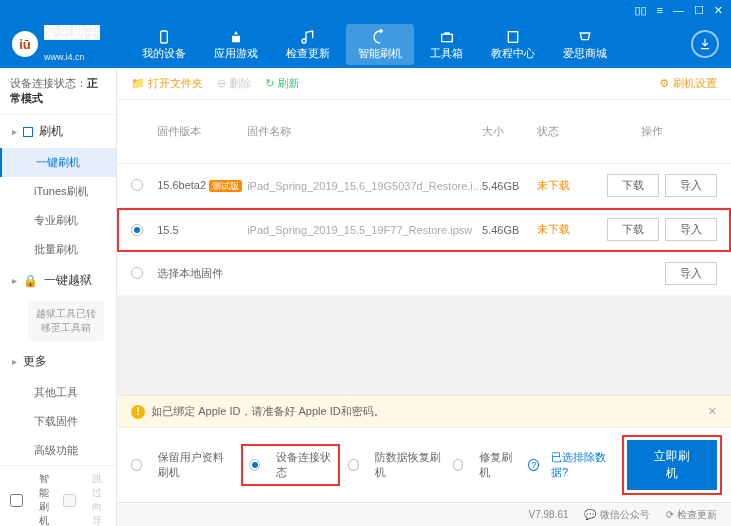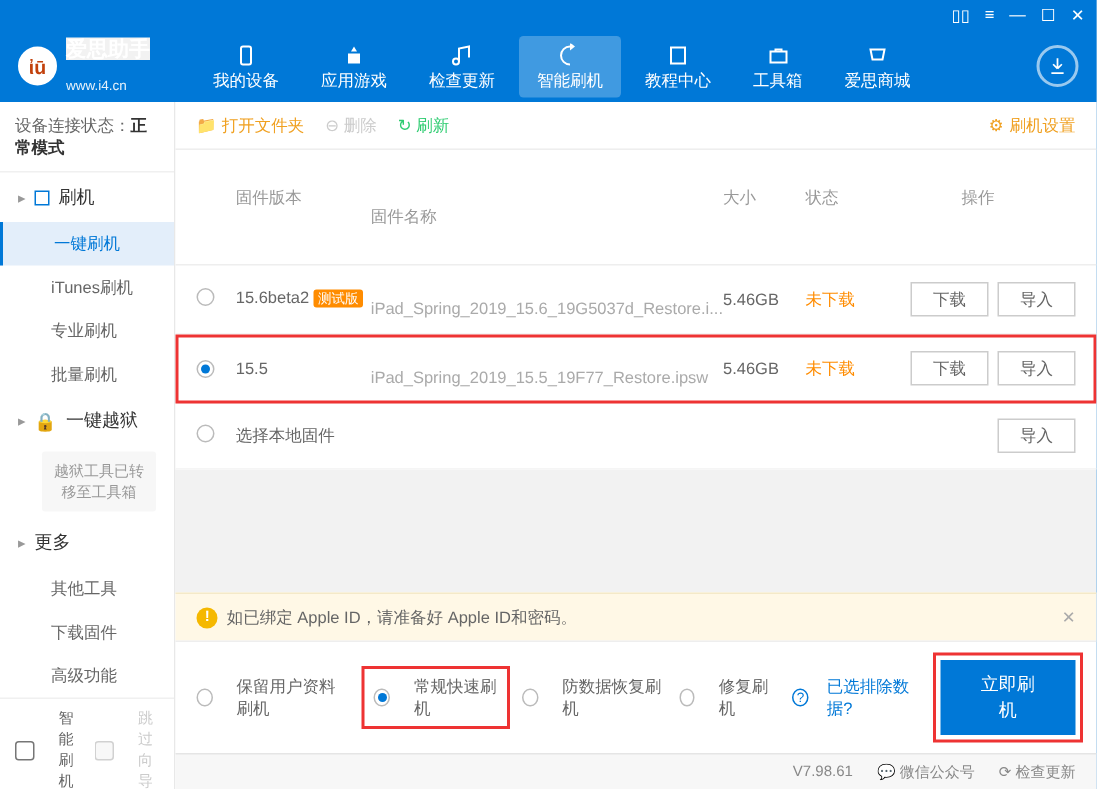--- a/index.html
+++ b/index.html
@@ -35,21 +35,21 @@
 .device-cap { display: inline-block; background: #888; color: #fff; font-size: 9px; padding: 1px 4px; border-radius: 2px; margin-left: 4px; }
 .main { flex: 1; background: #f2f2f2; display: flex; flex-direction: column; }
 .toolbar { padding: 8px 14px; display: flex; align-items: center; gap: 14px; font-size: 11px; color: #666; background: #fff; margin: 0; }
 .toolbar .folder { color: #f0a020; }
 .toolbar .refresh { color: #2ecc71; }
 .toolbar .right { margin-left: auto; color: #f0a020; display: flex; align-items: center; gap: 4px; }
 .table-wrap { background: #fff; margin: 0; }
 .thead { display: flex; padding: 24px 14px; font-size: 11px; color: #999; border-top: 1px solid #eee; border-bottom: 1px solid #eee; }
 .col-radio { width: 26px; }
 .col-ver { width: 90px; }
-.col-name { flex: 1; margin-top: 13px; }
+.col-name { flex: 1; }
 .col-size { width: 55px; }
 .col-state { width: 50px; }
 .col-ops { width: 130px; display: flex; gap: 6px; justify-content: flex-end; }
 .trow { display: flex; align-items: center; padding: 10px 14px; font-size: 11px; color: #666; border-bottom: 1px solid #f5f5f5; }
 .trow.selected { outline: 2px solid #e33; outline-offset: -2px; }
 .radio { width: 12px; height: 12px; border: 1px solid #bbb; border-radius: 50%; display: inline-flex; align-items: center; justify-content: center; }
 .radio.on::after { content: ""; width: 6px; height: 6px; background: #0078d7; border-radius: 50%; }
 .beta-tag { background: #ff8c00; color: #fff; font-size: 9px; padding: 1px 3px; border-radius: 2px; margin-left: 3px; }
 .state-orange { color: #ff8c00; }
 .btn-sm { border: 1px solid #ccc; background: #fff; padding: 3px 14px; font-size: 11px; color: #666; cursor: pointer; }
@@ -115,33 +115,33 @@
       <span class="nav-icon">
           <svg viewBox="0 0 24 24">
             <path d="M4 12a8 8 0 018-8v3l5-4-5-4v3a10 10 0 100 20v-2a8 8 0 01-8-8z" fill="#fff"></path>
           </svg>
         </span>
       <span>智能刷机</span>
     </div>
     <div class="nav-item">
       <span class="nav-icon">
           <svg viewBox="0 0 24 24">
-            <rect x="5" y="4" width="14" height="16" fill="none" stroke="#fff" stroke-width="2"></rect>
-          </svg>
-        </span>
-      <span>教程中心</span>
-    </div>
-    <div class="nav-item">
-      <span class="nav-icon">
-          <svg viewBox="0 0 24 24">
             <rect x="4" y="8" width="16" height="11" fill="none" stroke="#fff" stroke-width="2"></rect>
             <path d="M9 8V6h6v2" fill="none" stroke="#fff" stroke-width="2"></path>
           </svg>
         </span>
       <span>工具箱</span>
+    </div>
+    <div class="nav-item">
+      <span class="nav-icon">
+          <svg viewBox="0 0 24 24">
+            <rect x="5" y="4" width="14" height="16" fill="none" stroke="#fff" stroke-width="2"></rect>
+          </svg>
+        </span>
+      <span>教程中心</span>
     </div>
     <div class="nav-item">
       <span class="nav-icon">
           <svg viewBox="0 0 24 24">
             <path d="M5 6h14l-2 10H7z" fill="none" stroke="#fff" stroke-width="2"></path>
           </svg>
         </span>
       <span>爱思商城</span>
     </div>
   </div>
@@ -265,21 +265,21 @@
         <span class="x">✕</span>
       </div>
 
       <div class="options-row">
         <label class="opt">
             <span class="radio"></span>
             <span>保留用户资料刷机</span>
           </label>
         <label class="opt boxed">
             <span class="radio on"></span>
-            <span>常规快速刷机</span>
+            <span>设备连接状态</span>
           </label>
         <label class="opt">
             <span class="radio"></span>
             <span>防数据恢复刷机</span>
           </label>
         <label class="opt">
             <span class="radio"></span>
             <span>修复刷机</span>
           </label>
         <span class="help-circle">?</span>

